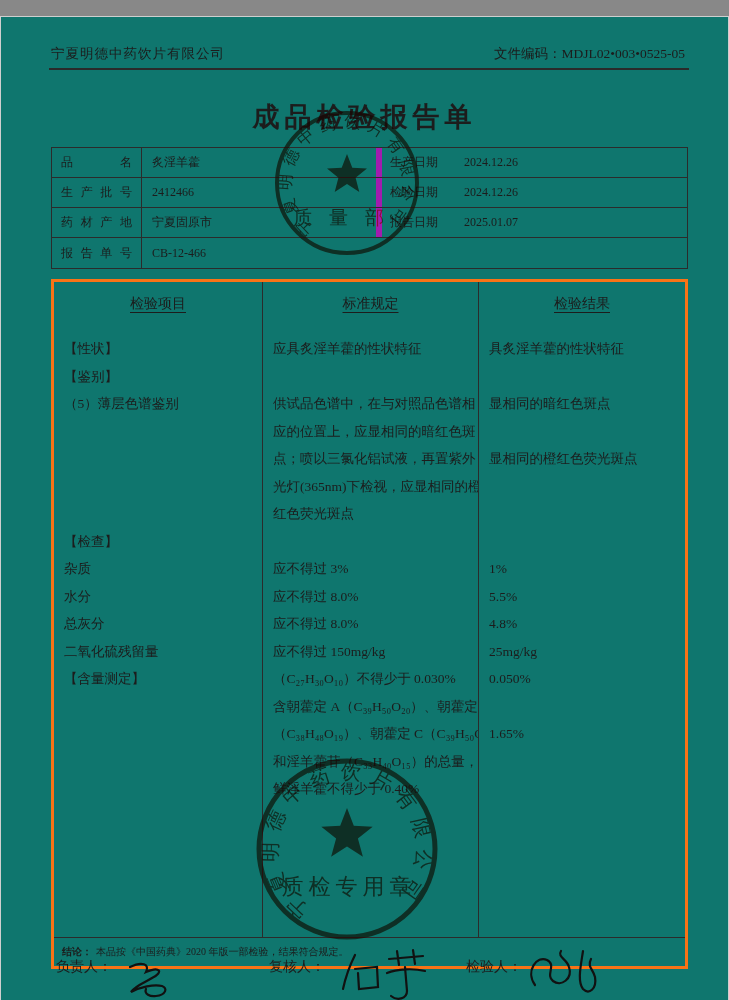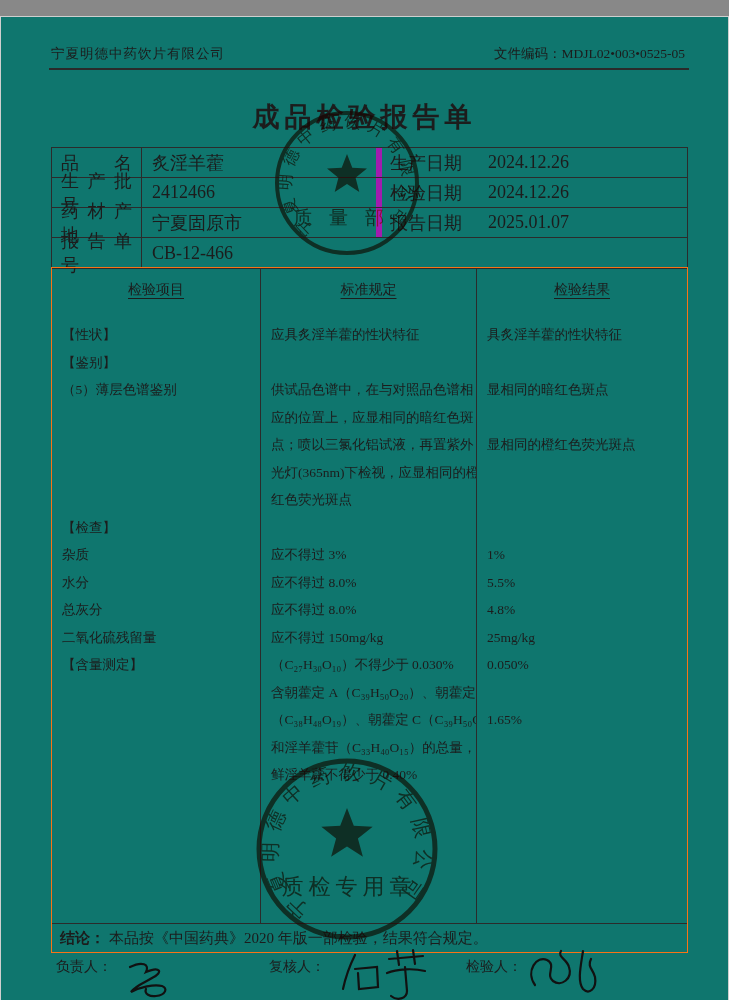--- a/index.html
+++ b/index.html
@@ -11,41 +11,41 @@
   }
   
   .hdr-company { position:absolute; left:50px; top:28px; font-size:13.5px; letter-spacing:1px; }
   .hdr-code { position:absolute; right:43px; top:28px; font-size:13.5px;text-align:right; }
   .hdr-rule { position:absolute; left:48px; top:51px; width:640px; height:2px; background:#2a2a2a; }
   
   .title { position:absolute; left:0; top:82px; width:100%; text-align:center;
            font-size:27px; font-weight:bold; letter-spacing:5px; }
   
   .info-table { position:absolute; left:50px; top:130px; width:637px; border:1px solid #2b2b2b; }
-  .irow { display:flex; height:30px; border-bottom:1px solid #2b2b2b; font-size:18px; }
+  .irow { display:flex; height:30px; border-bottom:1px solid #2b2b2b; font-size:12px; }
   .irow:last-child { border-bottom:none; }
   .icell { display:flex; align-items:center; }
   .icell.lbl { width:90px; padding:0 9px; border-right:1px solid #2b2b2b;
                text-align:justify; }
   .icell.lbl span { width:100%; text-align-last:justify; }
   .icell.val { width:234px; padding-left:10px; }
   .icell.rgt { flex:1; border-left:6px solid #a21caf; padding-left:8px; gap:26px; }
   .icell.val.full { flex:1; }
   
-  .main-table { position:absolute; left:50px; top:250px; width:637px; border:1px solid #f97316; }
+  .main-table { position:absolute; left:50px; top:262px; width:637px; border:3px solid #f97316; }
   .mt-head { display:flex; height:44px; }
   .mt-head .hcell { display:flex; align-items:center; justify-content:center;
       font-size:14px; text-decoration:underline; text-underline-offset:4px; }
   .mt-body { display:flex; height:611px; border-top:none; }
   .c1 { width:208px; } .c2 { width:216px; } .c3 { flex:1; }
   .mt-body .col { padding:9px 0 0 10px; overflow:hidden; }
   .mt-body .col + .col, .mt-head .hcell + .hcell { border-left:1px solid #2b2b2b; }
   .line { height:27.5px; line-height:27.5px; font-size:13.5px; white-space:nowrap; }
   .mt-conclusion { display:flex; align-items:center; height:29px; border-top:1px solid #2b2b2b;
-      padding-left:8px; font-size:15px; }
+      padding-left:8px; font-size:10px; }
   .mt-conclusion .b { font-weight:bold; margin-right:4px; }
   
   .sig-label { position:absolute; font-size:14px; top:941px; }
   .sig-svg { position:absolute; }
   .sig-svg path { stroke:#111; stroke-width:2.2; fill:none; stroke-linecap:round; }
   
   .stamp { position:absolute; mix-blend-mode:multiply; opacity:.82; pointer-events:none; }
   .stamp .ink { fill:#d8432f; }
   .stamp .ring { fill:none; stroke:#d8432f; }
   .stamp text { fill:#d8432f; font-family:"Liberation Serif","DejaVu Serif",serif; }

